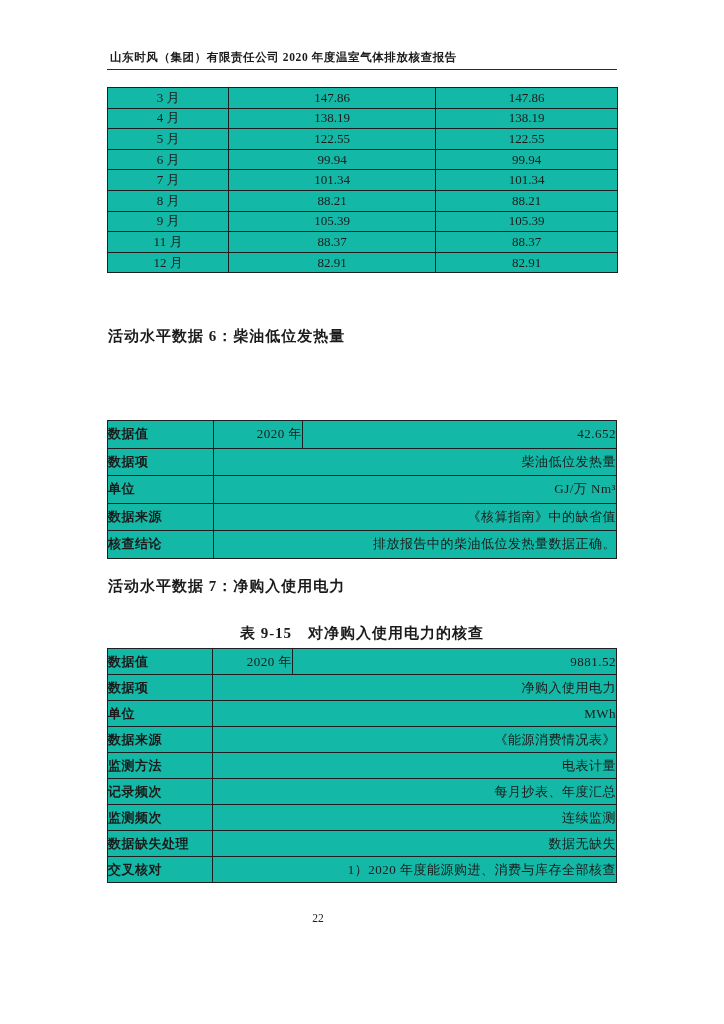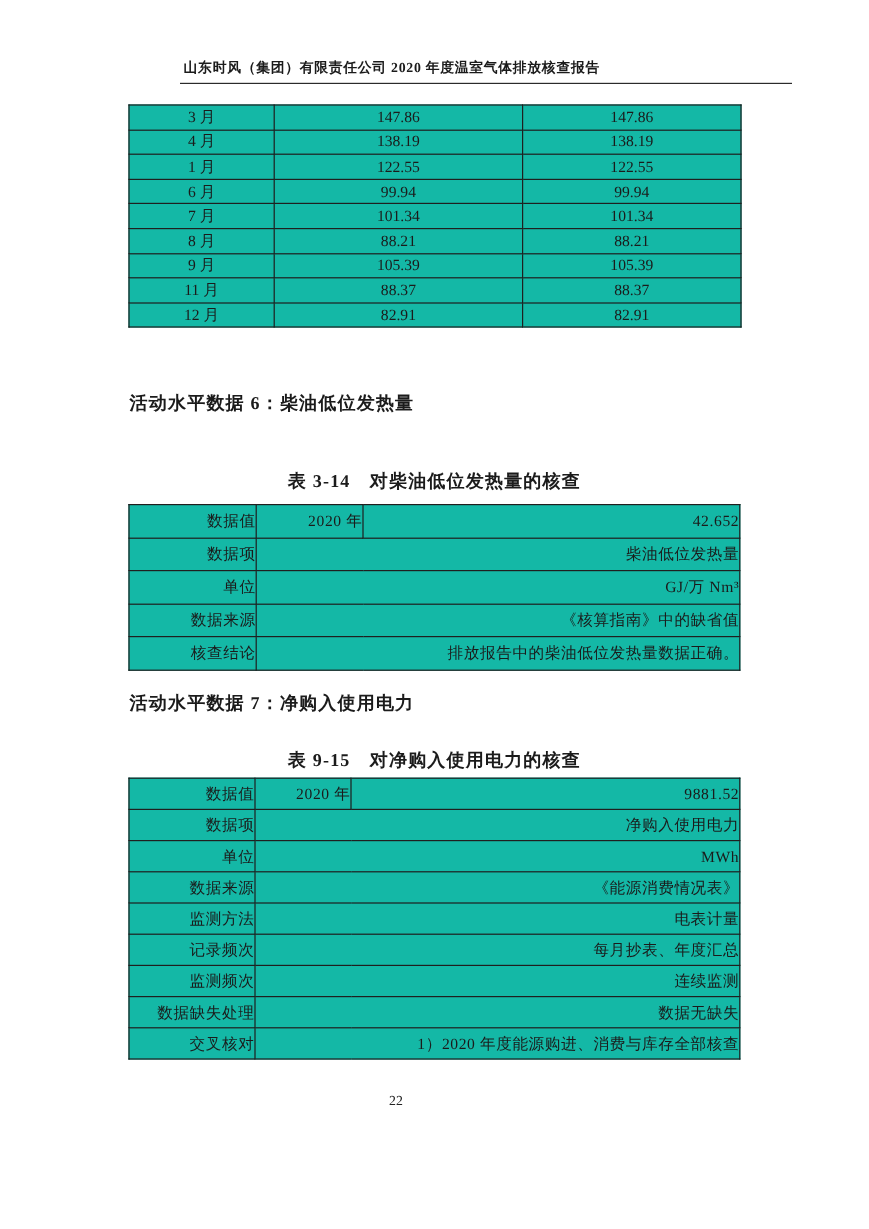--- a/index.html
+++ b/index.html
@@ -14,21 +14,20 @@
     width: 724px; height: 1024px;
     background: #ffffff;
     overflow: hidden;
   }
 
   
   .doc-header {
     position: absolute; left: 107px; top: 47px; width: 510px;
     border-bottom: 1.5px solid #2b2b2b;
     padding-bottom: 4px;
-    margin-left: 43px;
   }
   .doc-header .title {
     font-size: 11.5px; font-weight: bold; letter-spacing: 0.6px;
     padding-left: 3px; white-space: nowrap;
   }
 
   
   table { border-collapse: collapse; table-layout: fixed; width: 510px; background: #14b8a6; }
   table, td { border: 1px solid #1f1f1f; }
   table { border-width: 1.5px; }
@@ -54,35 +53,35 @@
   .table-caption {
     position: absolute; left: 107px; width: 510px;
     text-align: center; font-size: 15px; font-weight: bold; letter-spacing: 1px;
   }
   #caption-3-14 { top: 392px; }
   #caption-3-15 { top: 624px; }
 
   
   .detail-table td { padding: 0; }
   .detail-table .label-cell {
-    text-align: right; font-weight: normal; letter-spacing: 0.5px;
+    text-align: left; font-weight: bold; letter-spacing: 0.5px;
   }
   .detail-table .value-cell { text-align: right; padding-left: 10px; letter-spacing: 0.5px; }
   #table-3-14 { position: absolute; left: 107px; top: 420px; }
   #table-3-14 td { height: 27.5px; }
   #table-3-14 .col-label { width: 106px; }
   #table-3-14 .col-year  { width: 89px; }
   #table-3-15 { position: absolute; left: 107px; top: 648px; }
   #table-3-15 td { height: 26px; }
   #table-3-15 .col-label { width: 105px; }
   #table-3-15 .col-year  { width: 80px; }
 
   
   .page-number {
-    position: absolute; left: 12px; top: 912px; width: 636px;
+    position: absolute; left: 0; top: 912px; width: 636px;
     text-align: center; font-size: 11.5px; color: #222;
   }
 </style>
 </head>
 <body>
 
 <div class="page">
 
   <div class="doc-header">
     <span class="title">山东时风（集团）有限责任公司 2020 年度温室气体排放核查报告</span>
@@ -94,21 +93,21 @@
         <td class="c1">3 月</td>
         <td class="c2">147.86</td>
         <td class="c3">147.86</td>
       </tr>
       <tr>
         <td class="c1">4 月</td>
         <td class="c2">138.19</td>
         <td class="c3">138.19</td>
       </tr>
       <tr>
-        <td class="c1">1 月</td>
+        <td class="c1">5 月</td>
         <td class="c2">122.55</td>
         <td class="c3">122.55</td>
       </tr>
       <tr>
         <td class="c1">6 月</td>
         <td class="c2">99.94</td>
         <td class="c3">99.94</td>
       </tr>
       <tr>
         <td class="c1">7 月</td>
@@ -132,21 +131,20 @@
       </tr>
       <tr>
         <td class="c1">12 月</td>
         <td class="c2">82.91</td>
         <td class="c3">82.91</td>
       </tr>
     </tbody>
   </table>
 
   <div class="section-heading" id="heading-6">活动水平数据 6：柴油低位发热量</div>
-  <div class="table-caption" id="caption-3-14">表 3-14　对柴油低位发热量的核查</div>
 
   <table class="detail-table" id="table-3-14">
     <colgroup>
         <col class="col-label">
         <col class="col-year">
         <col>
       </colgroup>
     <tbody>
       <tr>
         <td class="label-cell">数据值</td>

